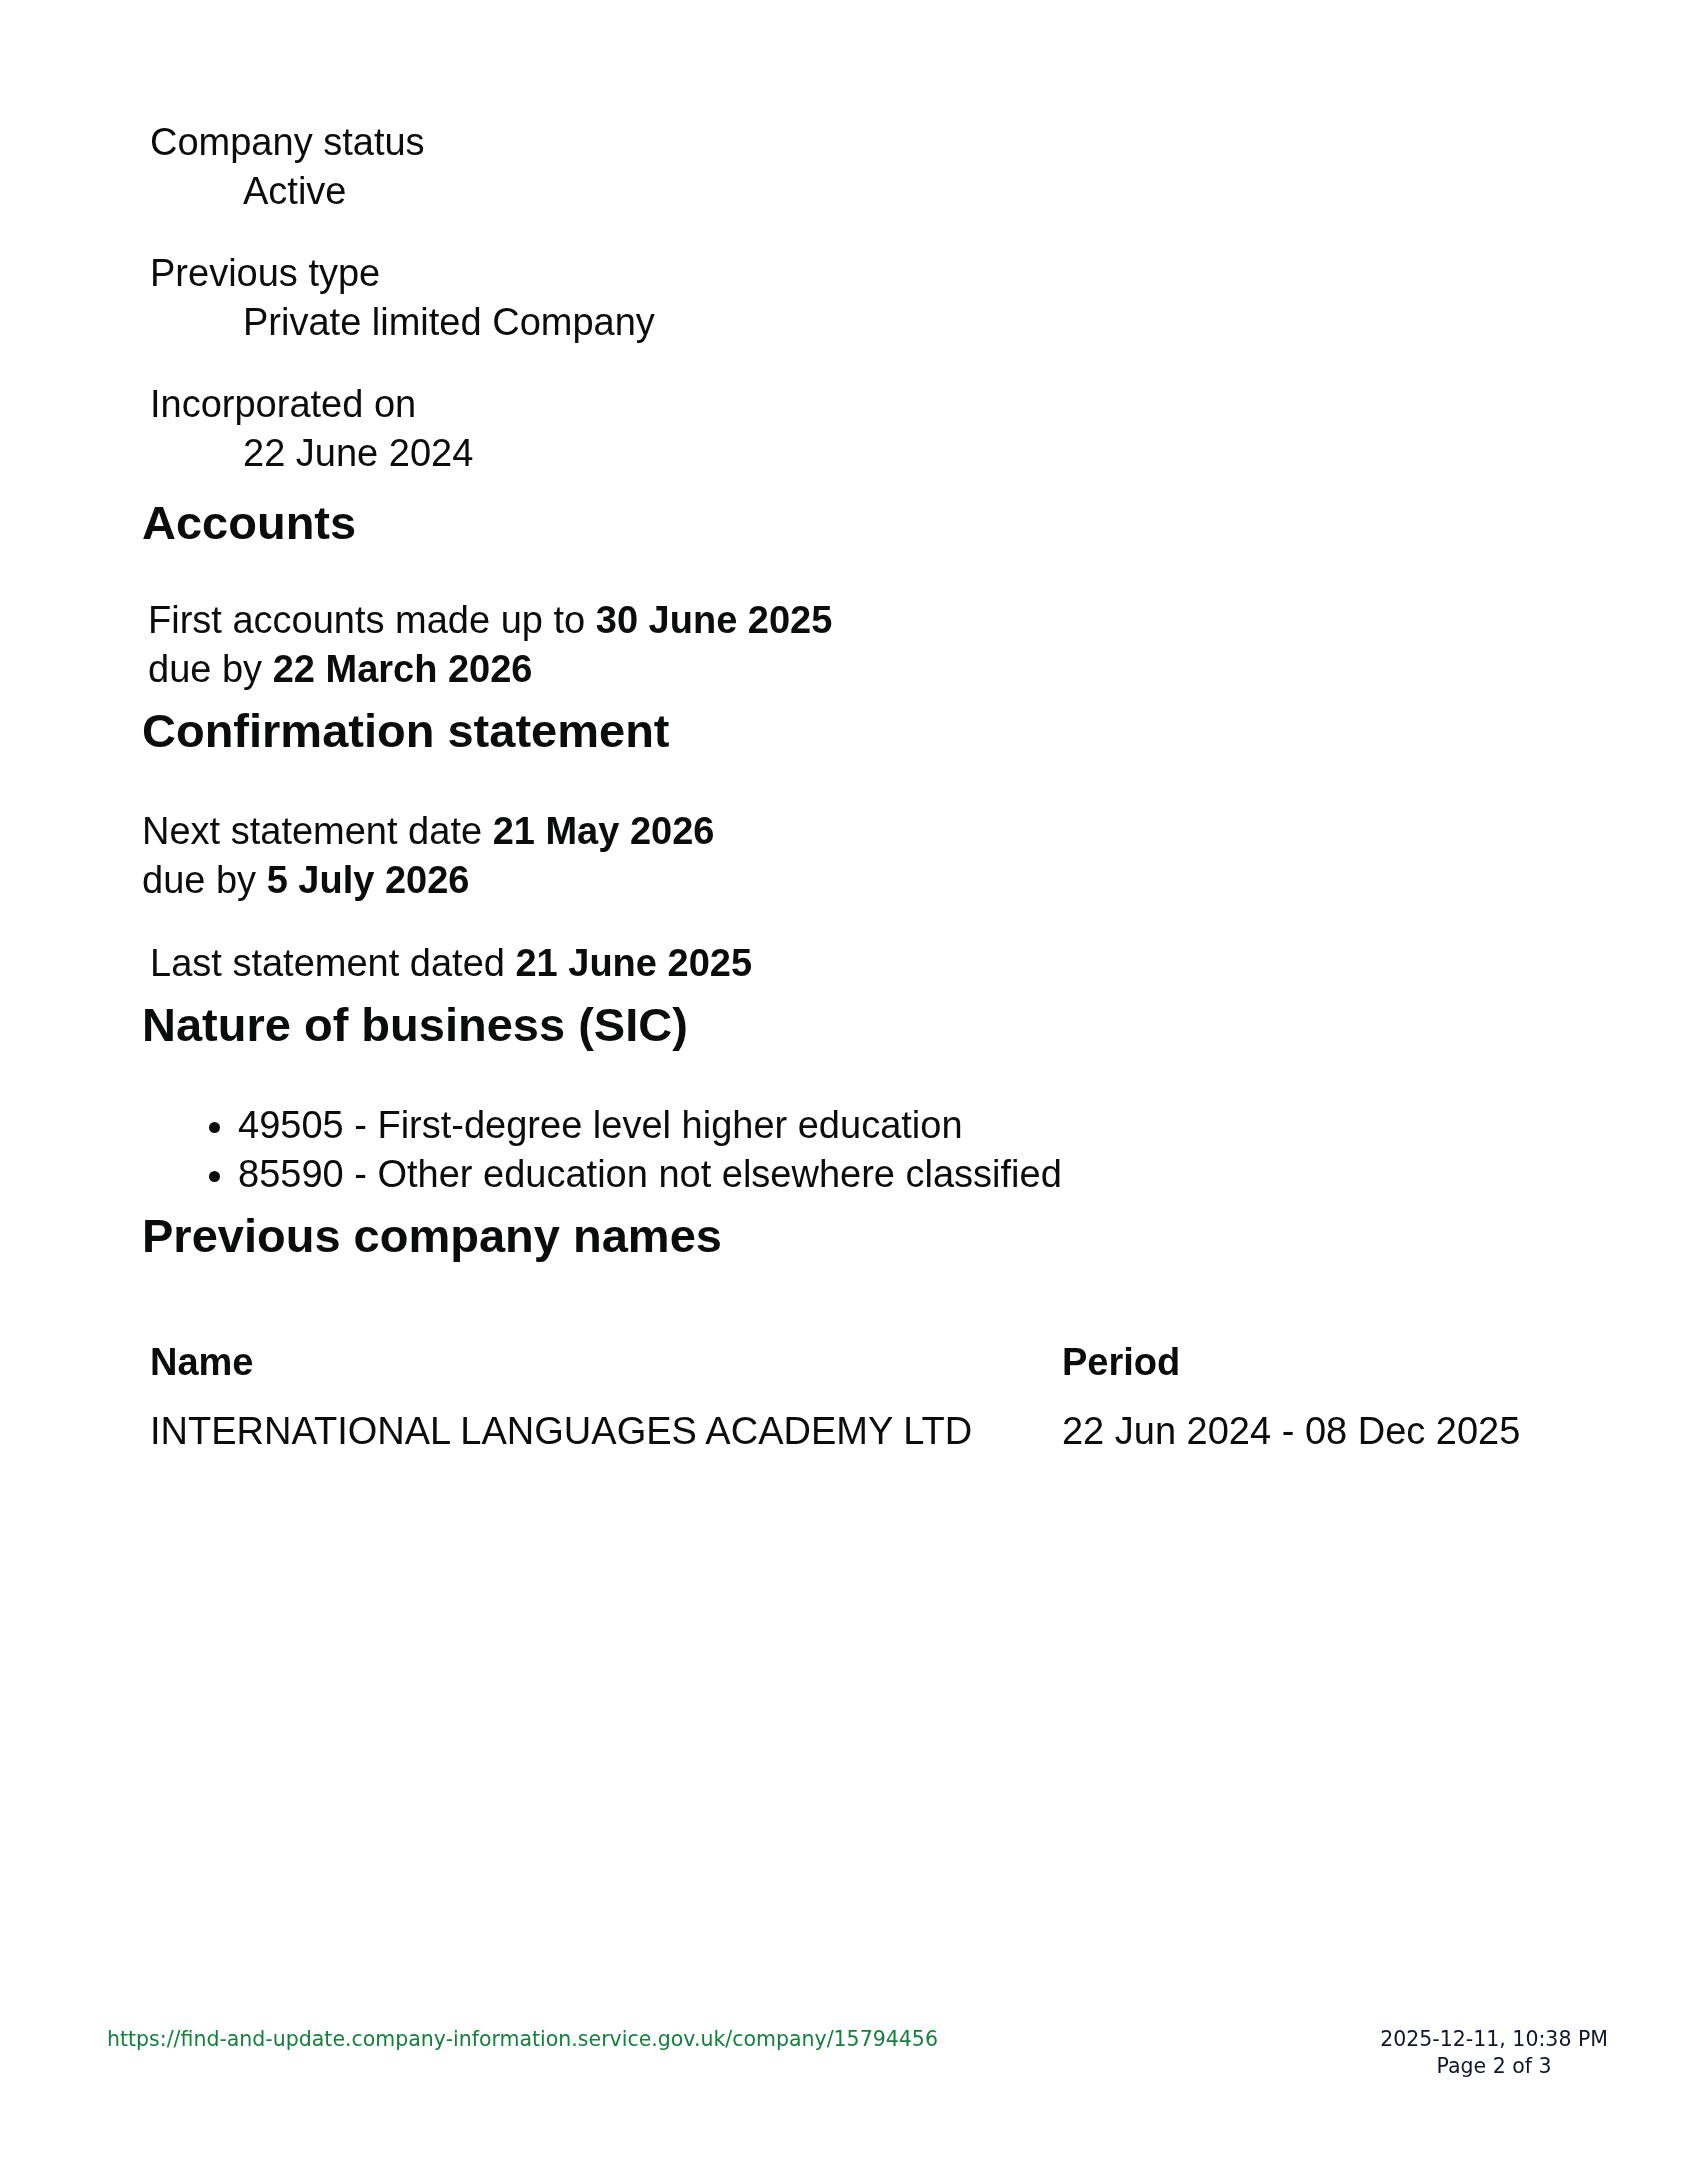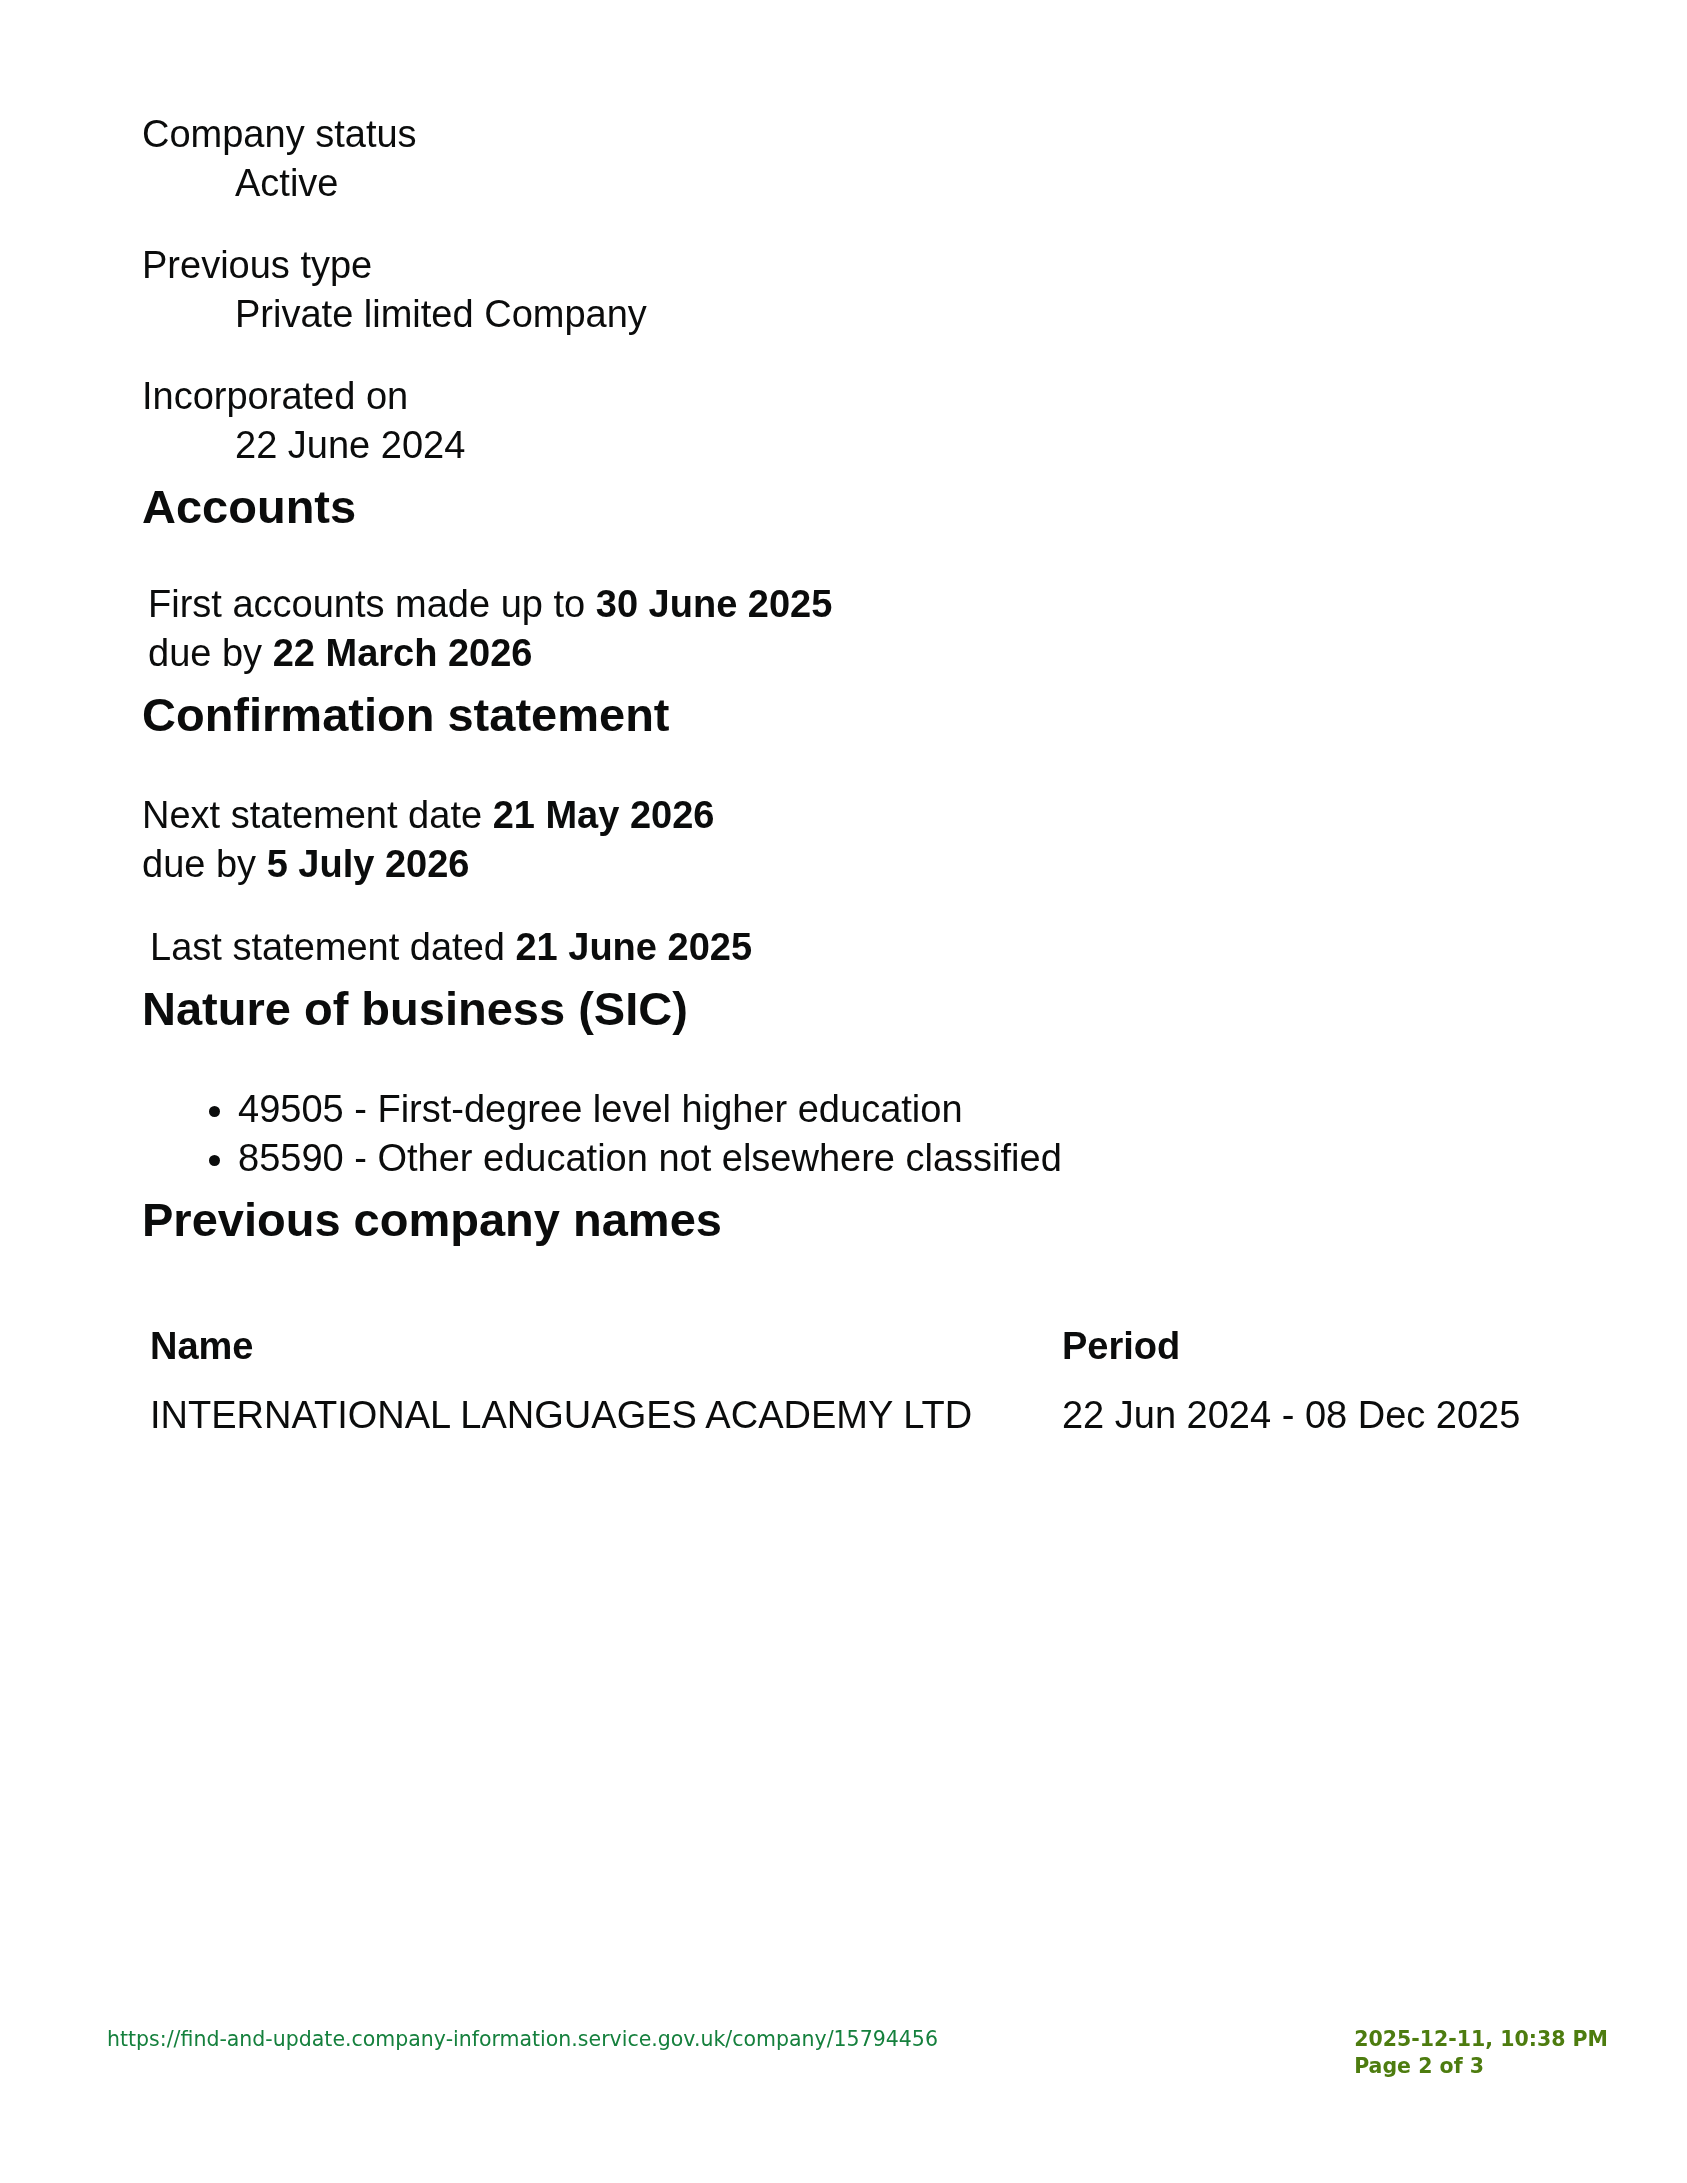--- a/index.html
+++ b/index.html
@@ -21,21 +21,21 @@
     left: 142px;
     top: 110px;
     width: 1403px;
   }
   .body-text {
     font-size: 38px;
     line-height: 49px;
     margin: 0;
     font-weight: 400;
   }
-  .dl-item { margin: 0; }
+  .dl-item { margin: 8px; }
   .dl-item + .dl-item { margin-top: 33px; }
   .dl-item dt { margin: 0; }
   .dl-item dd { margin: 0 0 0 93px; }
   h2.section-heading {
     font-size: 47px;
     line-height: 73px;
     font-weight: 700;
     margin: 0;
     letter-spacing: 0;
   }
@@ -79,23 +79,22 @@
     line-height: 26.5px;
     color: #15803d;
   }
   .footer-right {
     position: absolute;
     right: 79px;
     top: 2026px;
     font-family: "DejaVu Sans", sans-serif;
     font-size: 20.5px;
     line-height: 26.5px;
-    color: #4d7c0f;
-    text-align: left;
-    font-weight: bold;
+    color: #0f172a;
+    text-align: center;
   }
 </style>
 </head>
 <body>
 
 <div class="page">
   <div class="content">
 
     <dl class="dl-item body-text">
       <dt>Company status</dt>

